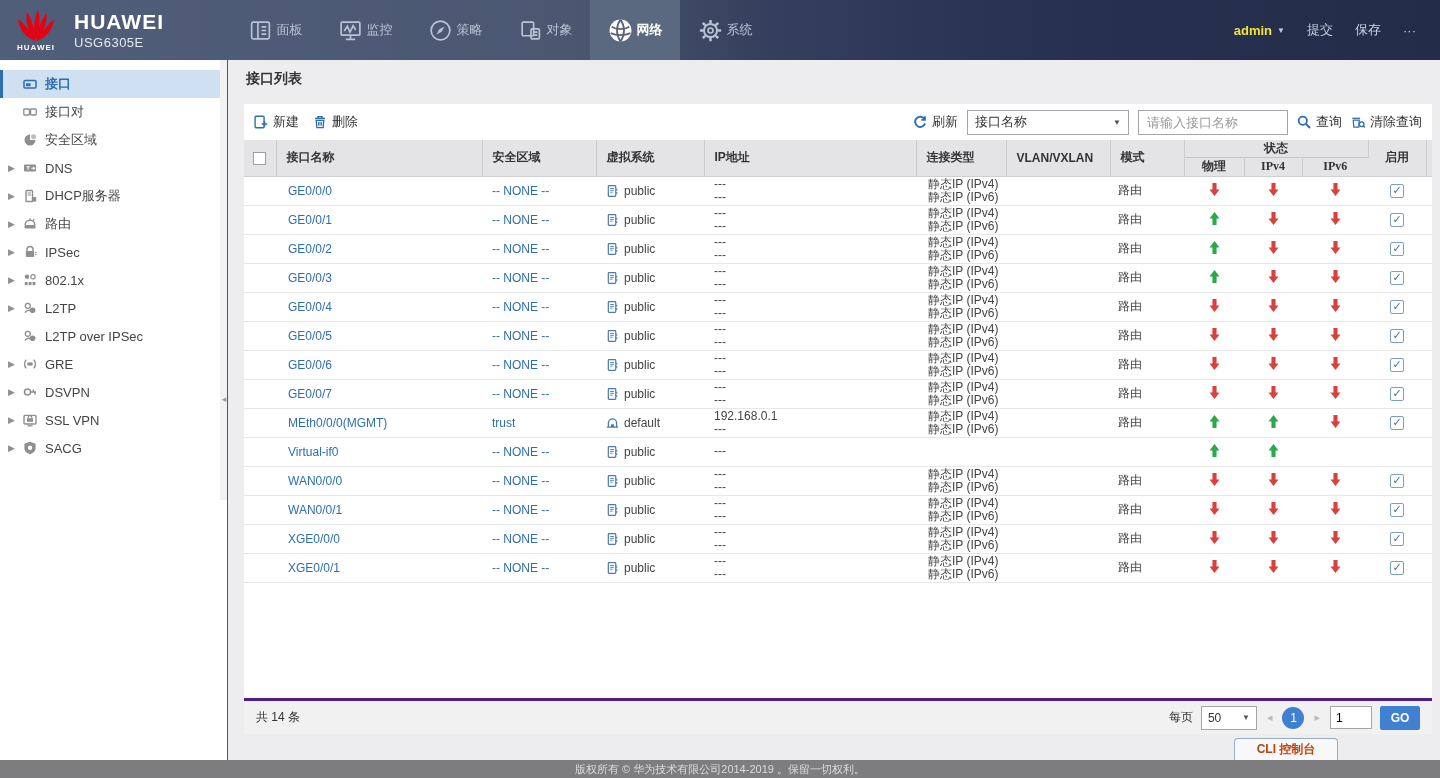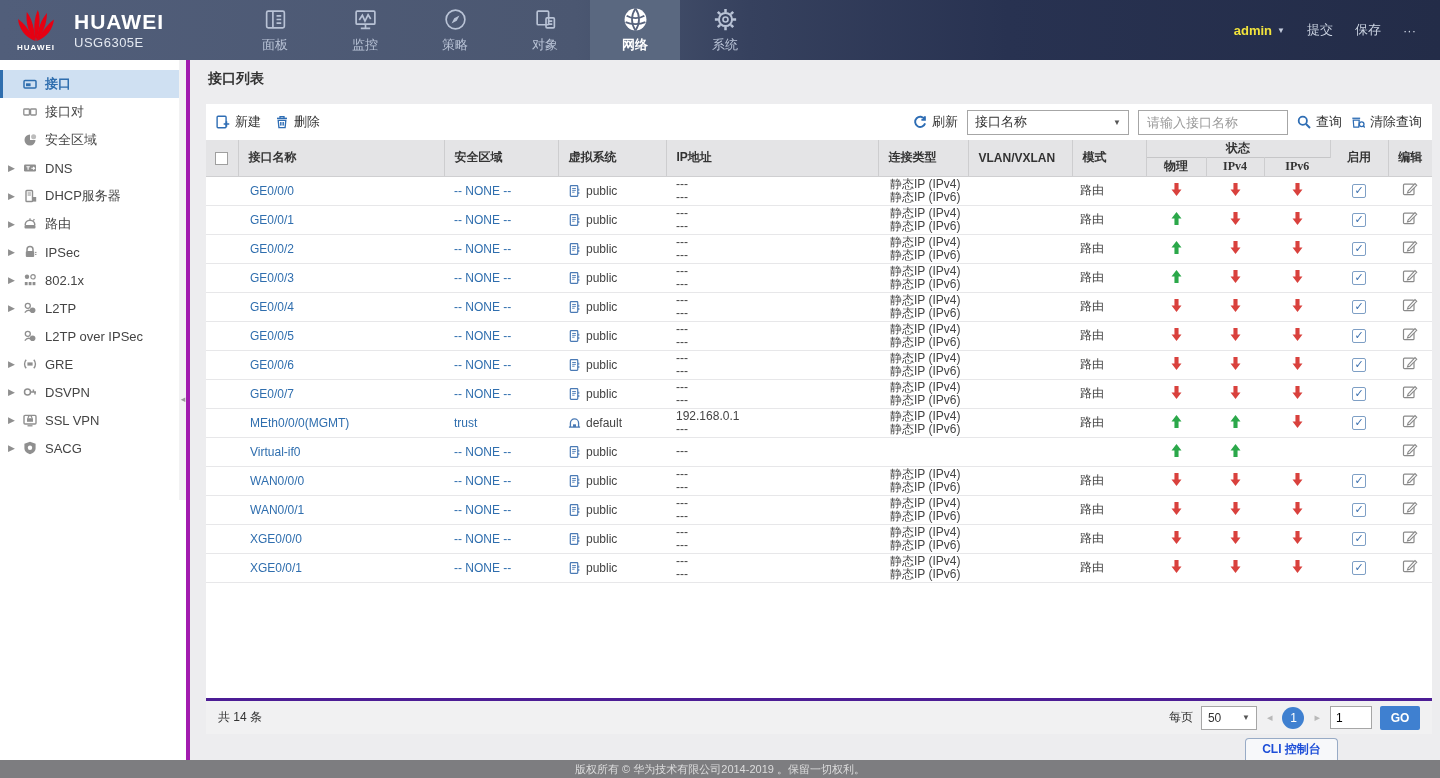--- a/index.html
+++ b/index.html
@@ -10,36 +10,36 @@
   
   .topbar { height:60px; display:flex; align-items:stretch;
     background:linear-gradient(90deg,#515e7a 0%,#4b5771 40%,#36415e 52%,#283251 70%,#232c48 100%); }
   .brand { display:flex; align-items:center; gap:12px; padding:0 14px 0 10px; min-width:200px; }
   .brand-logo { width:52px; display:flex; flex-direction:column; align-items:center; }
   .brand-logo svg { width:42px; height:34px; }
   .brand-logo-text { color:#fff; font-size:8px; font-weight:bold; letter-spacing:1px; margin-top:1px; }
   .brand-name { color:#fff; font-size:21px; font-weight:bold; letter-spacing:1px; line-height:1.15; }
   .brand-model { color:#e4e9f1; font-size:13px; font-weight:normal; letter-spacing:.5px; }
   .nav-tabs { display:flex; margin-left:30px; }
-  .nav-tab { width:90px; display:flex; flex-direction:column; align-items:center; justify-content:center; gap:4px;
+  .nav-tab { width:90px; display:flex; flex-direction:row; align-items:center; justify-content:center; gap:4px;
     color:#b9c3d6; cursor:pointer; }
   .nav-tab.active { background:#5a6880; color:#fff; }
   .nav-ic svg { width:25px; height:25px; }
   .nav-label { font-size:13px; }
   .nav-tab.active .nav-label { font-weight:bold; }
   .top-right { margin-left:auto; display:flex; align-items:center; gap:22px; padding-right:24px;
     font-size:13px; color:#ccd4e2; }
   .admin-box { display:flex; align-items:center; gap:5px; cursor:pointer; }
   .admin-name { color:#f2e33c; font-weight:bold; }
   .top-caret { font-size:8px; color:#c3cbdc; }
   .top-action { cursor:pointer; }
 
   
   .middle { display:flex; height:700px; }
-  .sidebar { width:190px; background:#fff; border-right:4px solid #a21caf; position:relative;
+  .sidebar { width:228px; background:#fff; border-right:1px solid #a21caf; position:relative;
     padding-top:10px; flex:none; }
   .side-scroll { position:absolute; top:0; right:0; width:7px; height:440px; background:#f2f2f3; }
   .collapse-handle { position:absolute; top:328px; right:-1px; width:8px; height:22px;
     display:flex; align-items:center; justify-content:center; color:#9a9a9a; font-size:9px; cursor:pointer; }
   .side-item { height:28px; display:flex; align-items:center; cursor:pointer; border-left:3px solid transparent; }
   .side-item.active { background:#cfe0f2; border-left-color:#2f6eae; }
   .side-caret { width:19px; padding-left:5px; font-size:9px; color:#8f8f8f; flex:none; }
   .side-ic { width:16px; height:16px; color:#8f8f8f; margin-right:7px; flex:none;
     display:flex; align-items:center; justify-content:center; }
   .side-ic svg { width:14px; height:14px; }
@@ -103,22 +103,22 @@
   .pp-select { width:56px; height:24px; border:1px solid #a6a6a6; background:#fff; display:flex;
     align-items:center; justify-content:space-between; padding:0 6px; cursor:pointer; }
   .pg-arrow { color:#b9b9b9; font-size:11px; cursor:default; padding:0 2px; }
   .page-circle { width:22px; height:22px; border-radius:50%; background:#3f80d0; color:#fff;
     display:flex; align-items:center; justify-content:center; font-size:12px; cursor:pointer; }
   .page-input { width:42px; height:23px; border:1px solid #a6a6a6; padding:0 5px; font-size:12px; font-family:inherit; }
   .go-btn { width:40px; height:24px; background:#3f80d0; color:#fff; border:none; font-size:12px;
     font-weight:bold; border-radius:2px; cursor:pointer; font-family:inherit; }
 
   .bottom-strip { height:26px; position:relative; flex:none; }
-  .cli-btn { position:absolute; right:102px; bottom:0; width:93px; height:22px; background:#f7f8fa;
-    border:1px solid #98abc6; border-bottom:none; border-radius:4px 4px 0 0; color:#1d4ed8;
+  .cli-btn { position:absolute; right:102px; bottom:0; width:104px; height:22px; background:#f7f8fa;
+    border:1px solid #98abc6; border-bottom:none; border-radius:4px 4px 0 0; color:#c2410c;
     font-weight:bold; font-size:12px; display:flex; align-items:center; justify-content:center; cursor:pointer; }
   .copyright { height:18px; background:#7d7d80; color:#dcdcdc; font-size:11px;
     display:flex; align-items:center; justify-content:center; }
 </style>
 </head>
 <body>
 
 <div class="topbar">
   <div class="brand">
     <div class="brand-logo">

